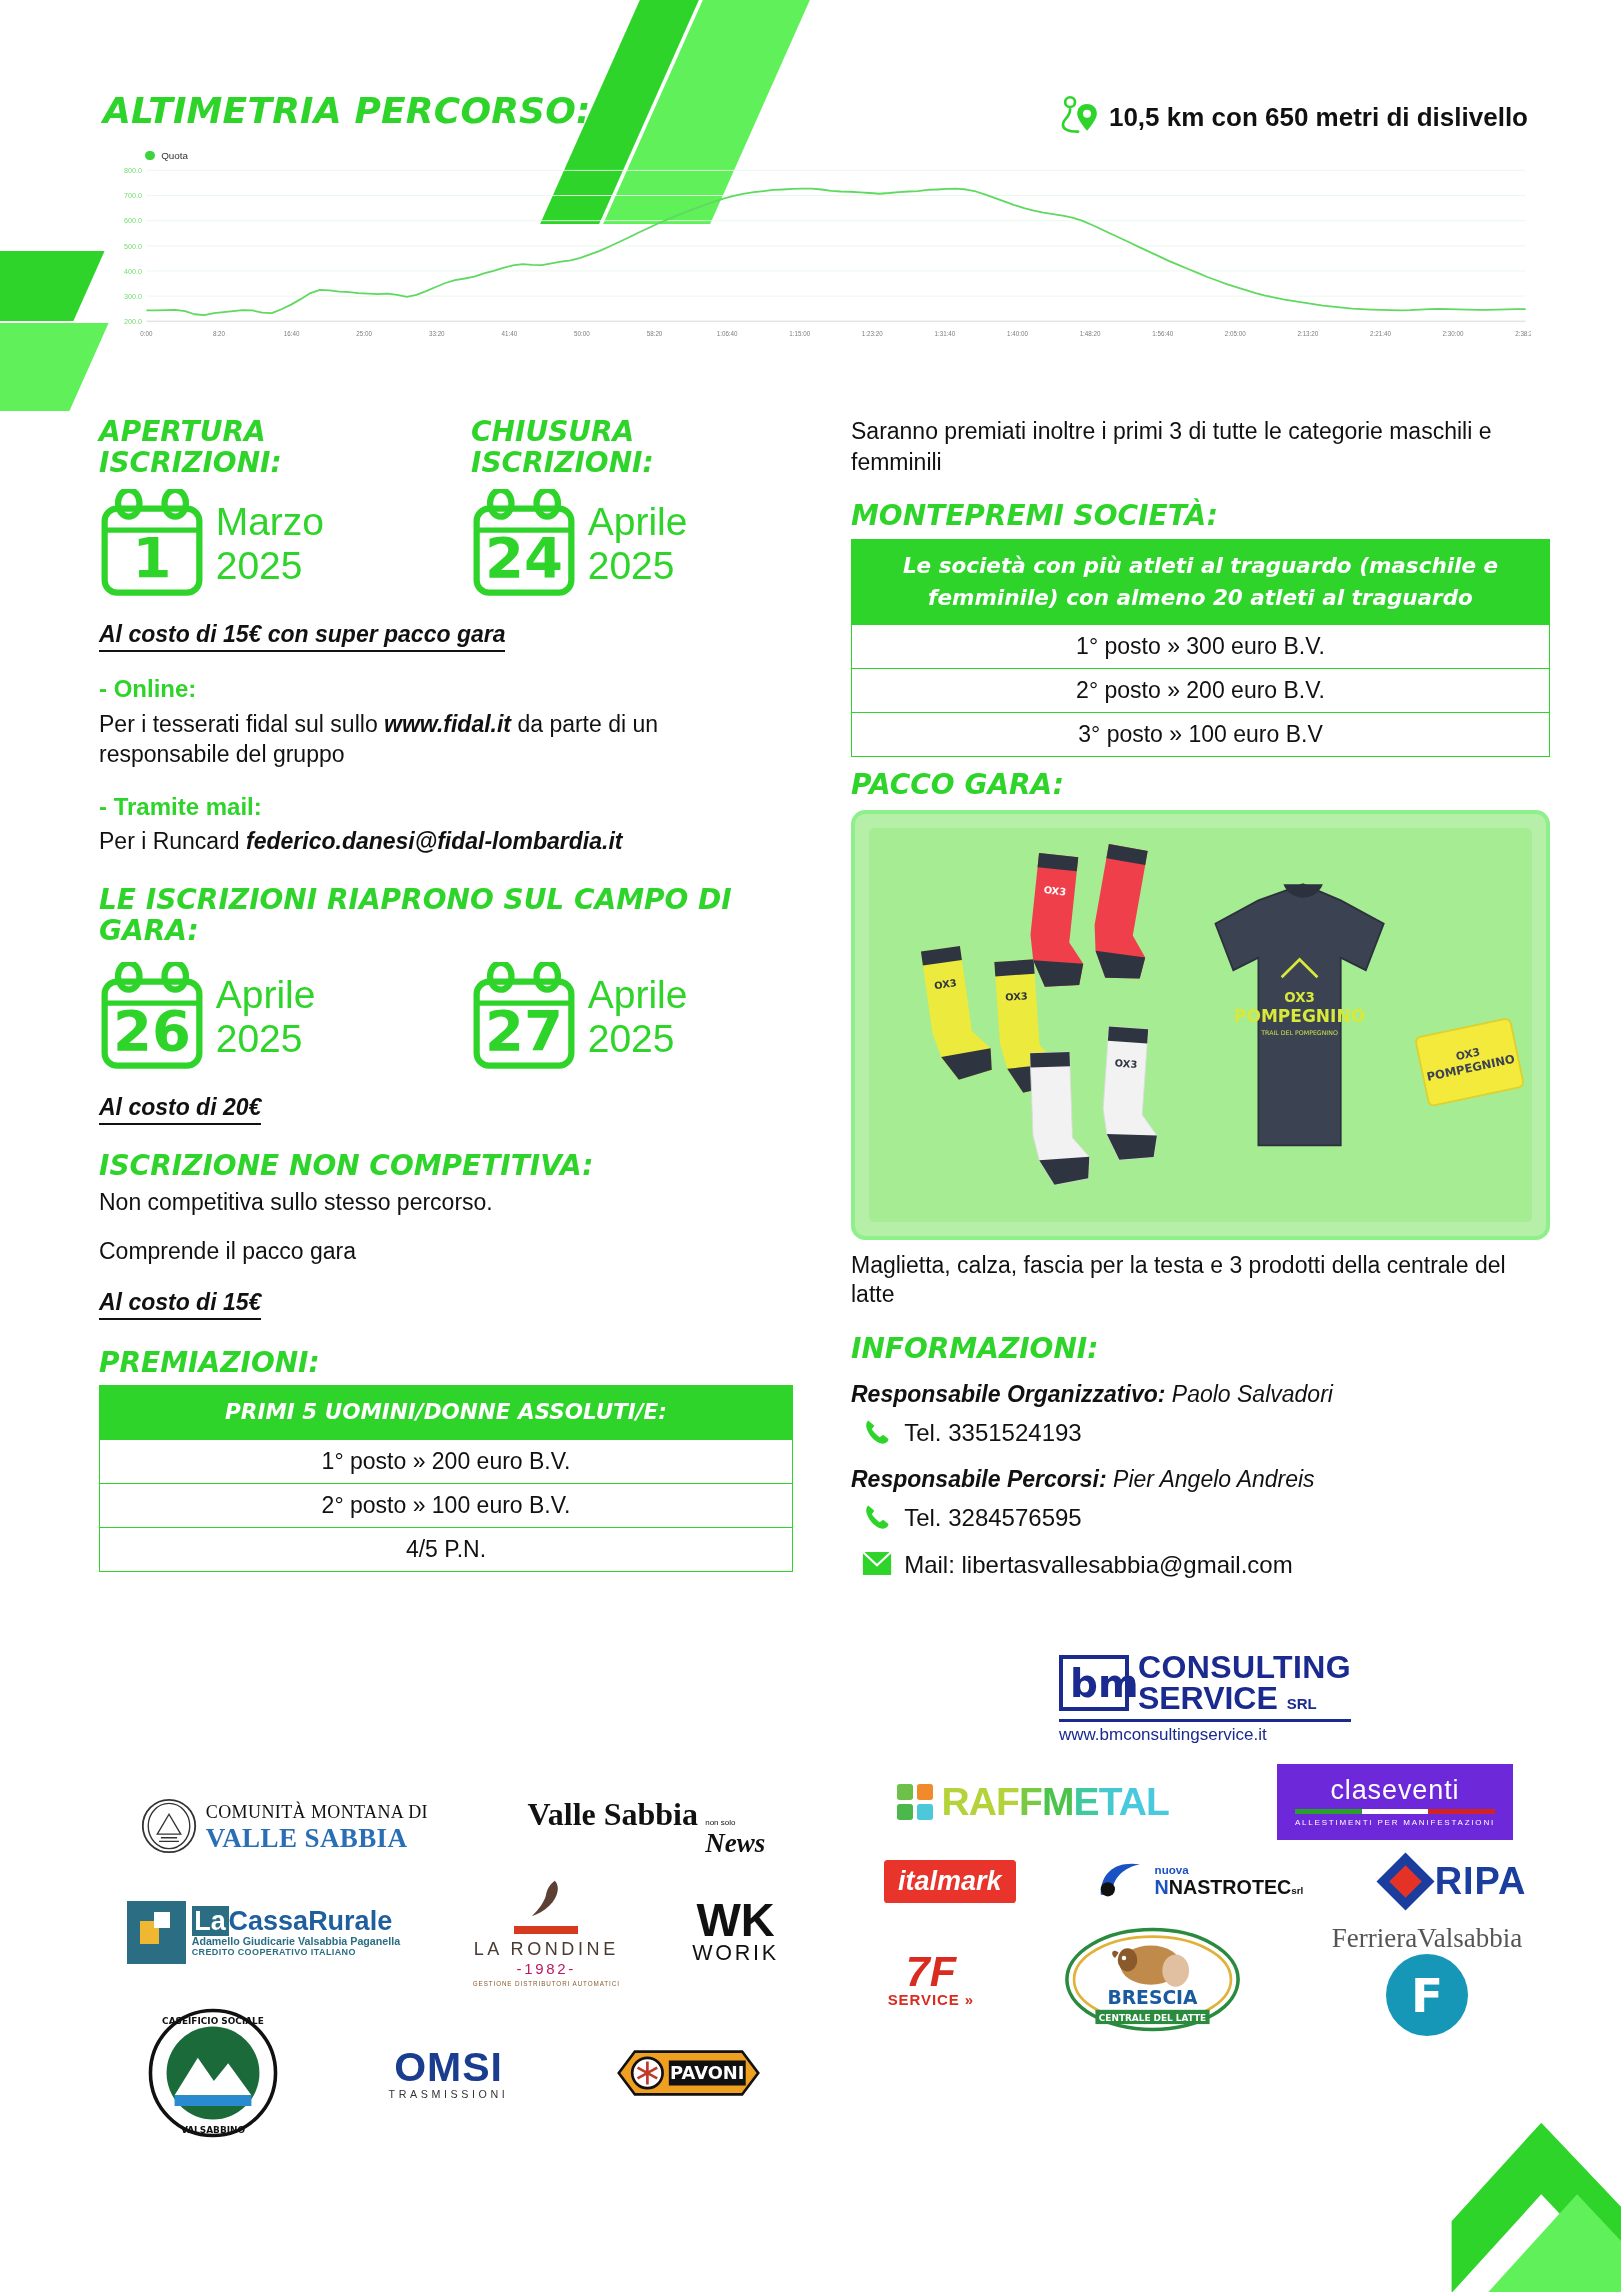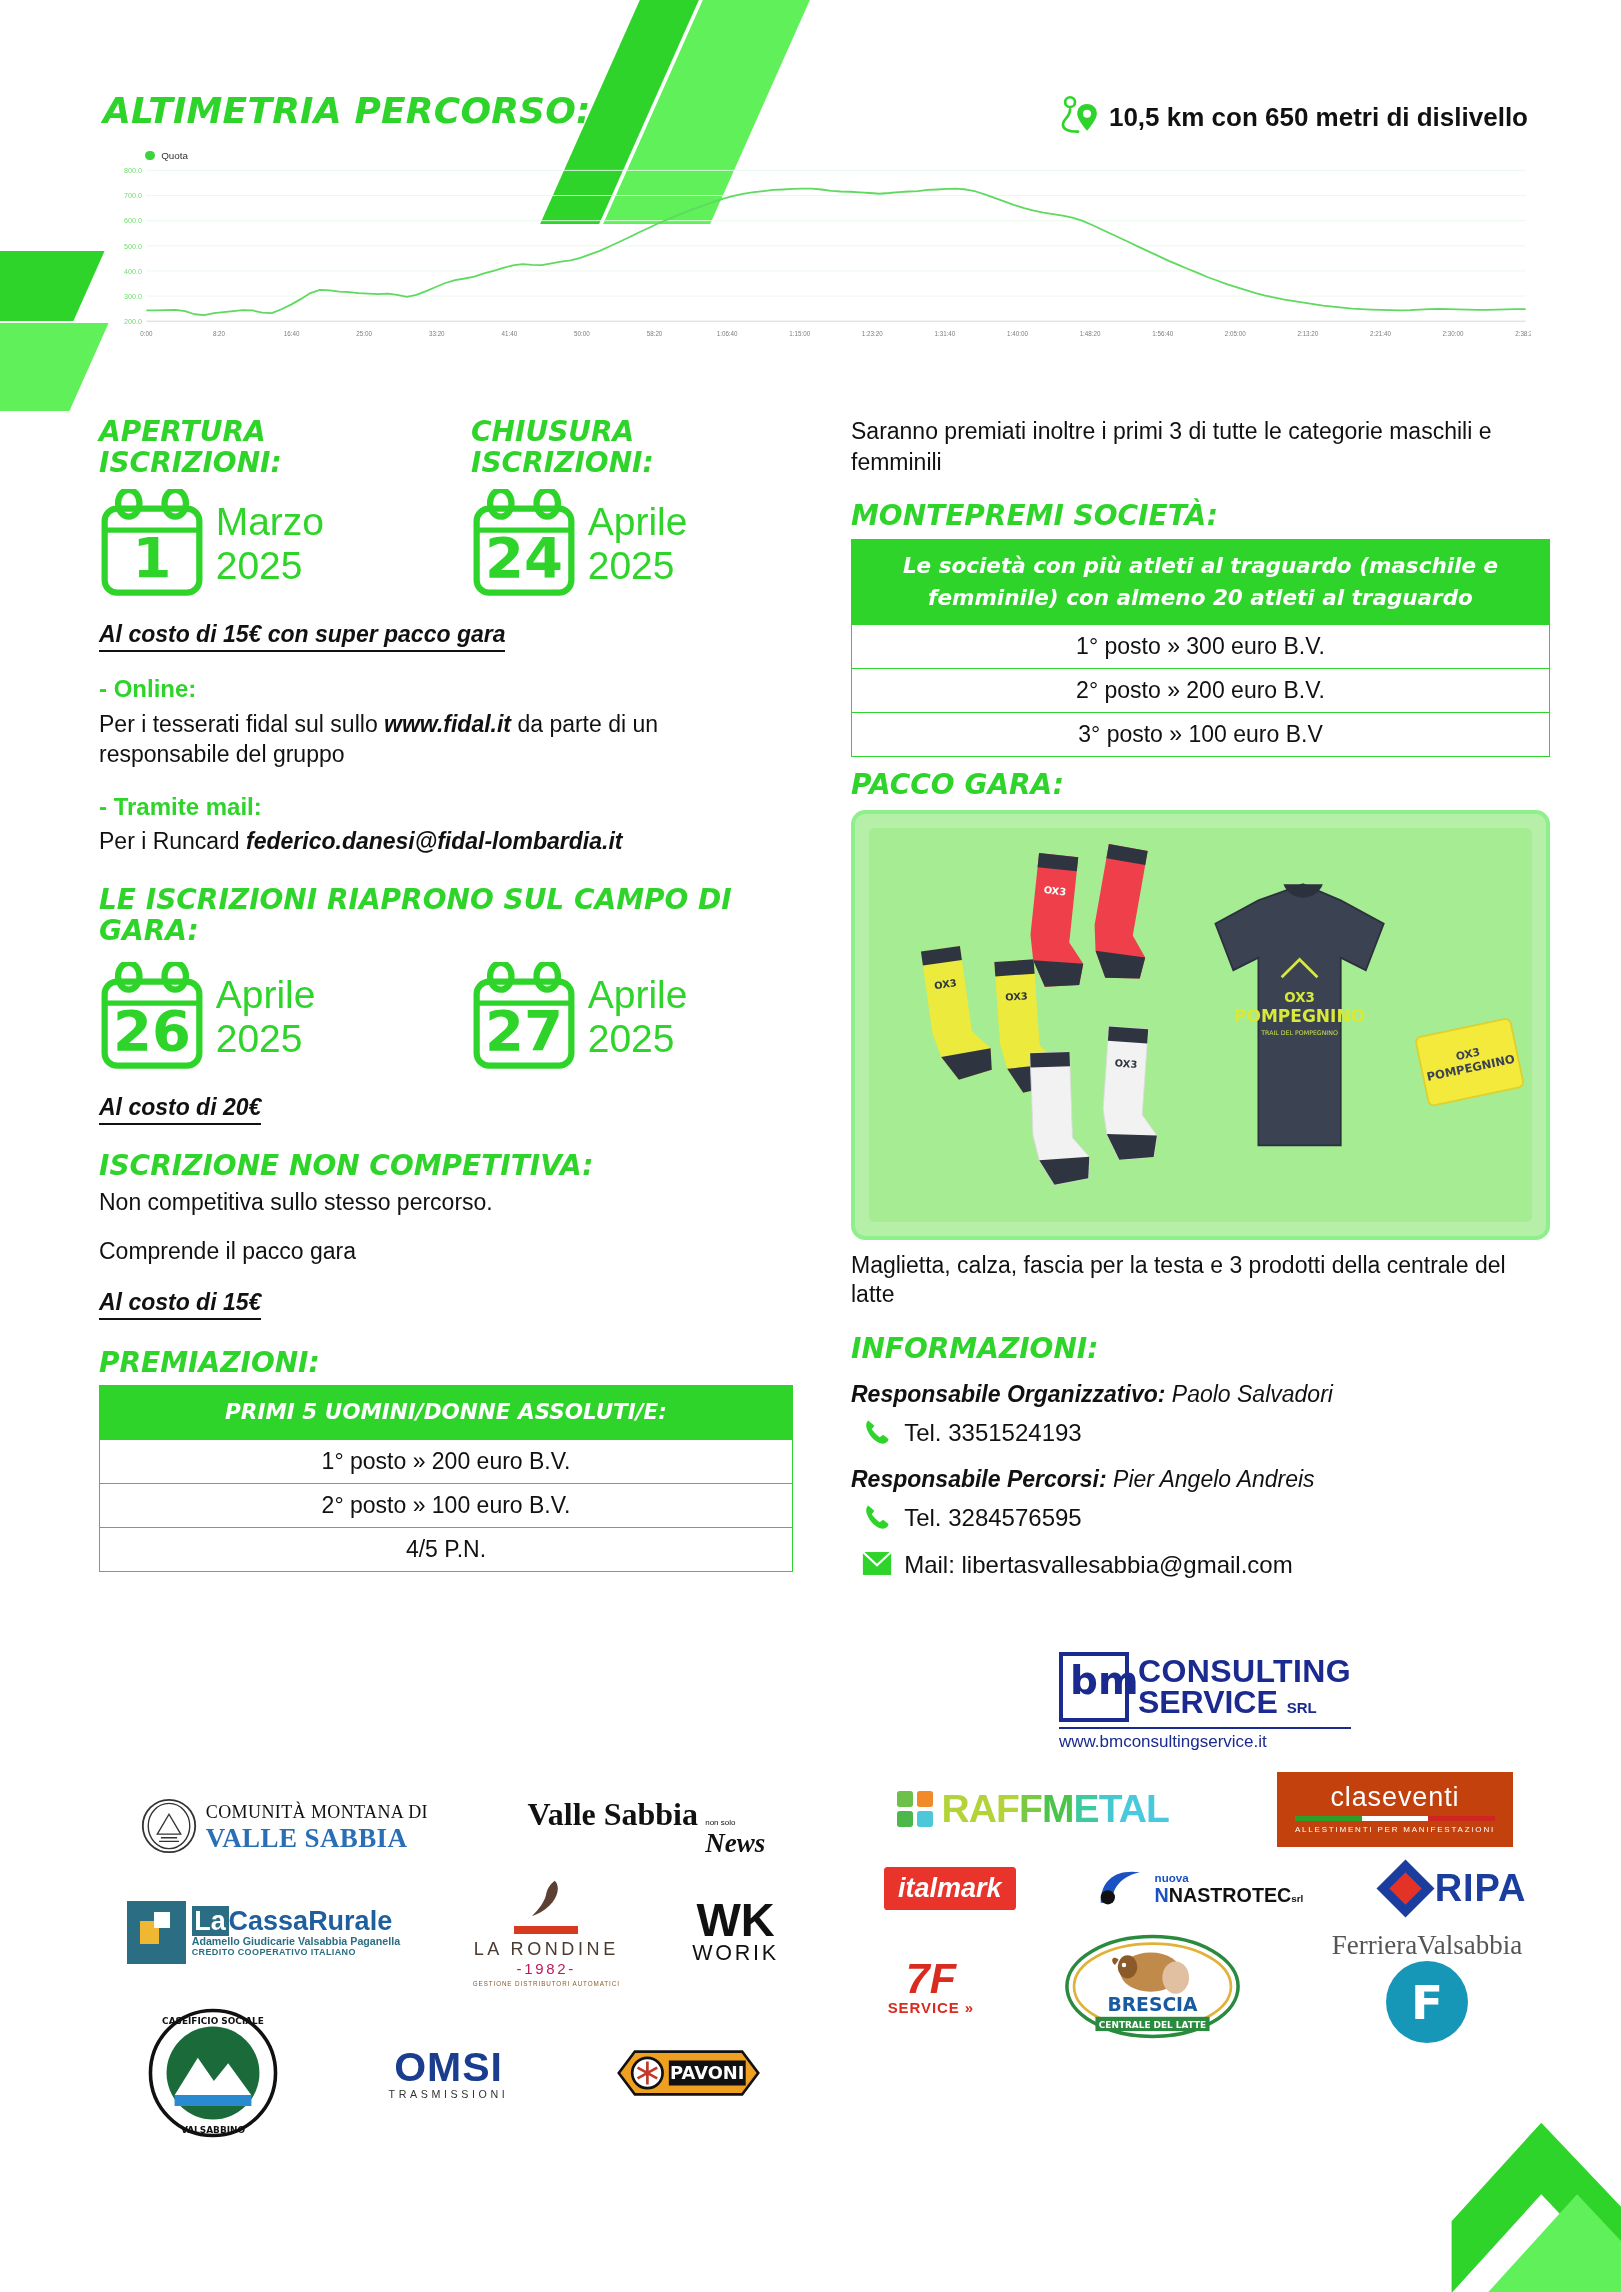--- a/index.html
+++ b/index.html
@@ -145,35 +145,35 @@
   .logo-cas svg { display: block; }
 
   .logo-omsi { text-align: center; }
   .logo-omsi .a { font-size: 41px; font-weight: 900; color: #1a3d8f; letter-spacing: 0.9px; line-height: 1; }
   .logo-omsi .b { font-size: 10.7px; letter-spacing: 3.6px; color: #333; }
 
   .logo-pavoni { display: flex; align-items: center; }
 
   .logo-bm { text-align: left; }
   .logo-bm .top { display: flex; align-items: center; gap: 9px; }
-  .logo-bm .mark { width: 70px; height: 70px; border: 4.5px solid #1a2a8f; position: relative; }
+  .logo-bm .mark { width: 70px; height: 56px; border: 4.5px solid #1a2a8f; position: relative; }
   .logo-bm .mark b { position: absolute; color: #1a2a8f; font-size: 39px; font-weight: 900;
                      left: 7.2px; top: 1.8px; font-family: "DejaVu Sans", sans-serif; }
   .logo-bm .wrd .a { font-size: 32px; font-weight: 900; color: #1a2a8f; line-height: .98; letter-spacing: 0.4px; }
   .logo-bm .wrd .b2 { font-size: 32px; font-weight: 900; color: #1a2a8f; line-height: .98; }
   .logo-bm .wrd .srl { font-size: 15px; font-weight: 900; color: #1a2a8f; }
   .logo-bm .rule { height: 2.7px; background: #1a2a8f; margin: 4.5px 0 2.7px; }
   .logo-bm .url { font-size: 17px; color: #1a2a8f; }
 
   .logo-raff { display: flex; align-items: center; gap: 9px; }
   .logo-raff .sq4 { display: grid; grid-template-columns: 16px 16px; grid-gap: 3.6px; }
   .logo-raff .sq4 i { display: block; width: 16px; height: 16px; border-radius: 2.7px; }
   .logo-raff .w { font-size: 39px; font-weight: 900; letter-spacing: -0.9px; }
 
-  .logo-clas { background: #c2410c; padding: 12.5px 18px; text-align: center; }
+  .logo-clas { background: #6d28d9; padding: 12.5px 18px; text-align: center; }
   .logo-clas .a { color: #fff; font-size: 27px; font-weight: 300; letter-spacing: 0.9px; line-height: 1; }
   .logo-clas .tri { display: flex; height: 4.5px; margin: 5.4px 0 4.5px; }
   .logo-clas .tri i { flex: 1; display: block; }
   .logo-clas .b { color: #fff; font-size: 8px; letter-spacing: 1.8px; }
 
   .logo-italmark { background: #e8342a; color: #fff; font-size: 27px; font-weight: 900;
                    font-style: italic; padding: 6.3px 14.3px; border-radius: 3.6px; }
 
   .logo-nastro { display: flex; align-items: center; gap: 5.4px; }
   .logo-nastro .txt .a { font-size: 11.6px; color: #1a52c4; font-weight: 700; }

